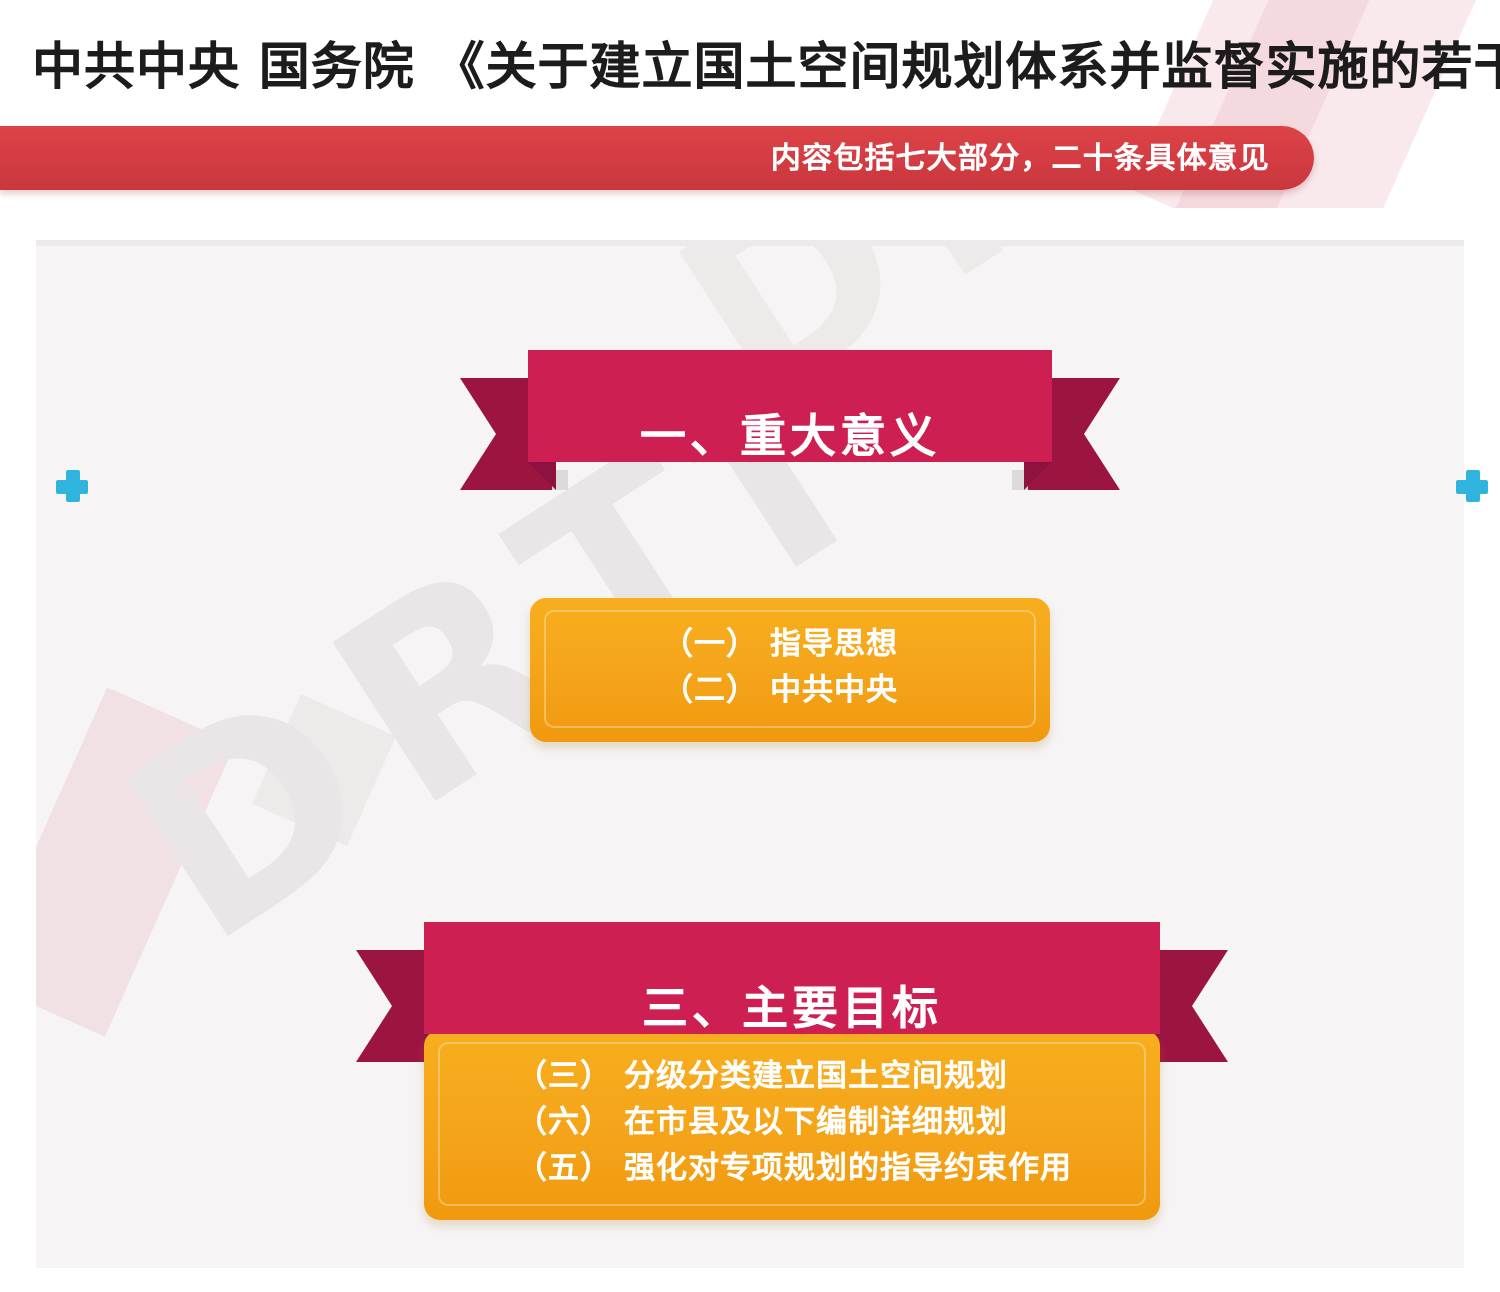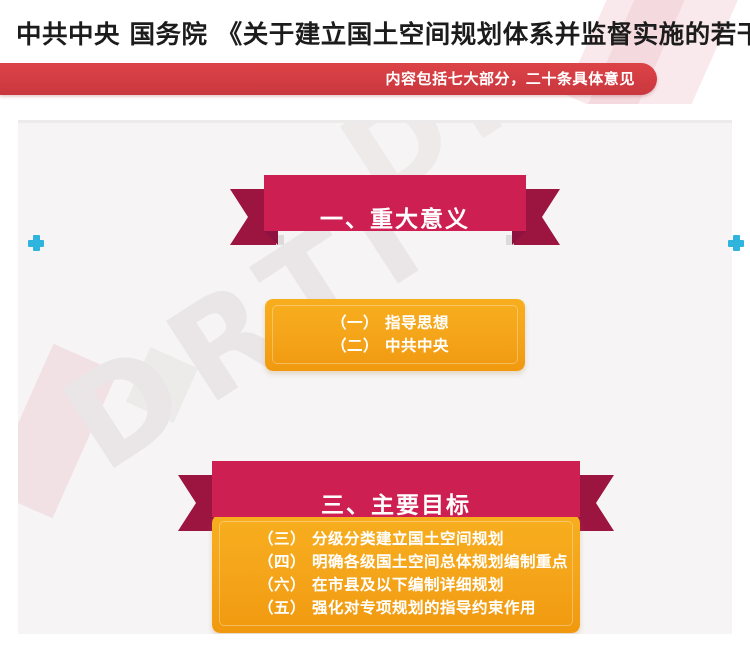--- a/index.html
+++ b/index.html
@@ -335,23 +335,20 @@
           <div class="fold r"></div>
           <div class="band"></div>
           <div class="band-text">三、主要目标</div>
         </div>
         <div class="card">
           <ul class="card-list">
             <li>
               <span class="num">（三）</span><span>分级分类建立国土空间规划</span>
             </li>
             <li>
-              <span class="num">（四）</span><span>明确各级国土空间总体规划编制重点</span>
-            </li>
-            <li>
               <span class="num">（六）</span><span>在市县及以下编制详细规划</span>
             </li>
             <li>
               <span class="num">（五）</span><span>强化对专项规划的指导约束作用</span>
             </li>
           </ul>
         </div>
       </div>
 
     </div>

